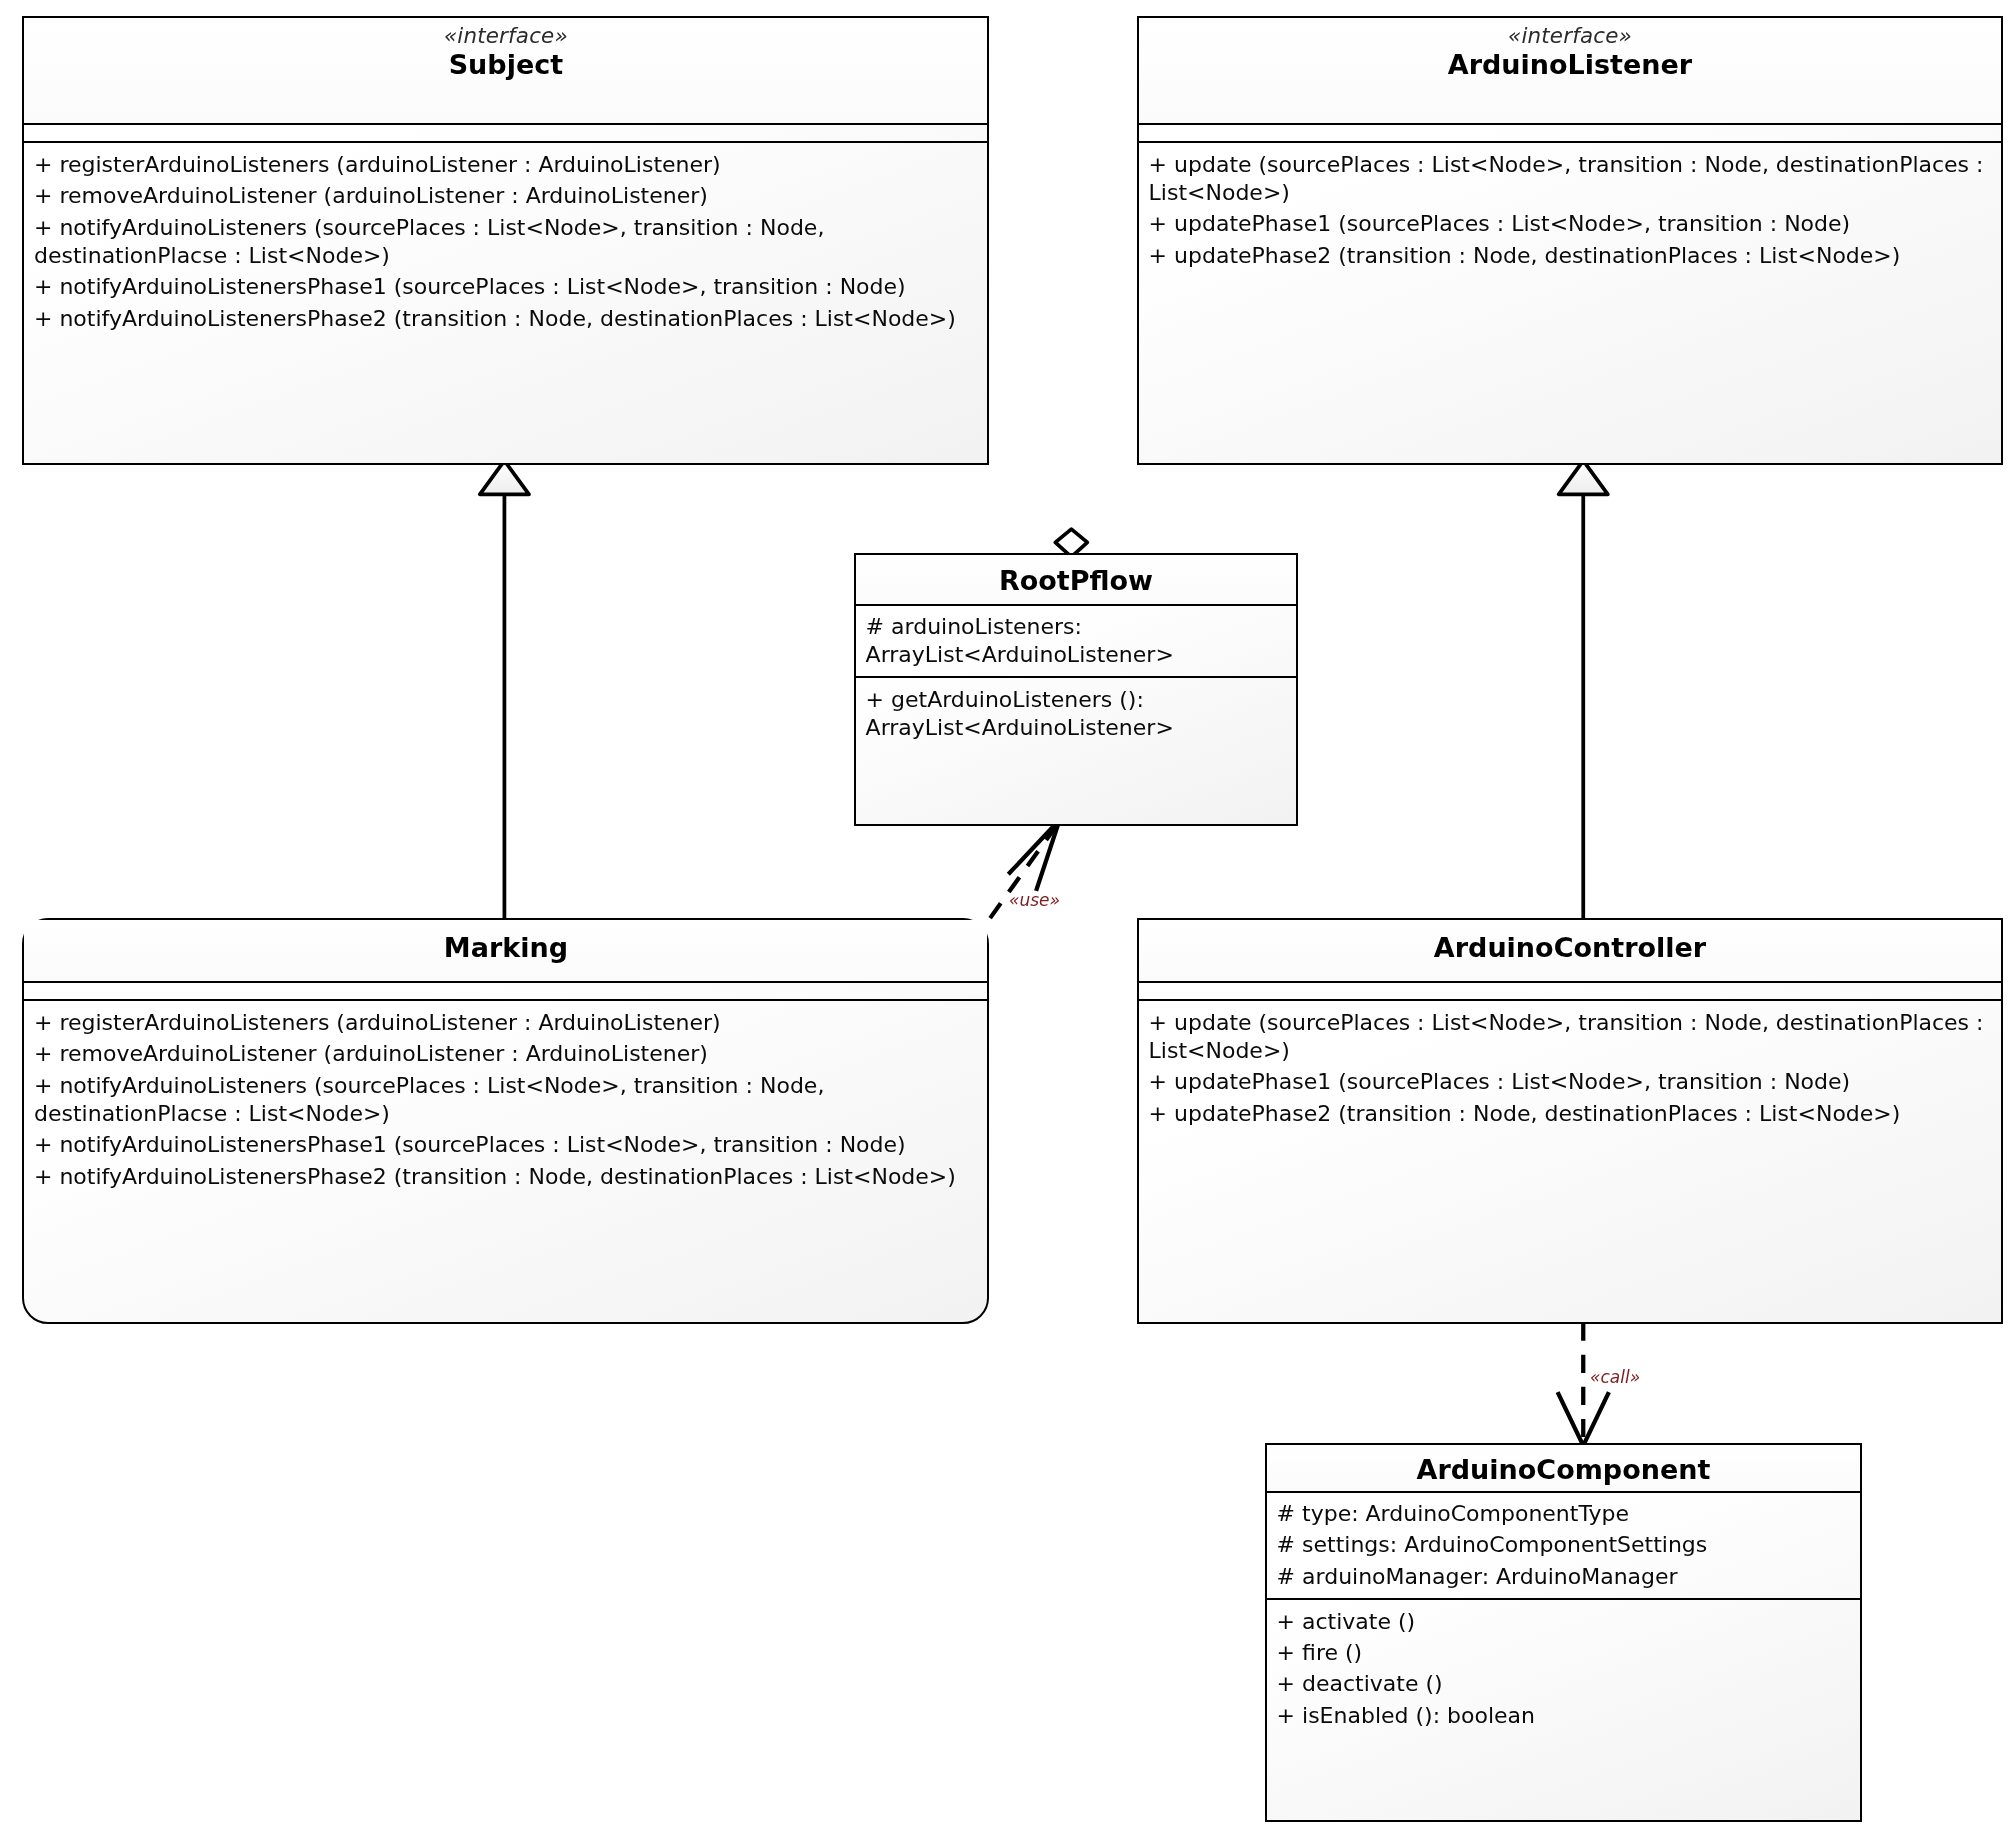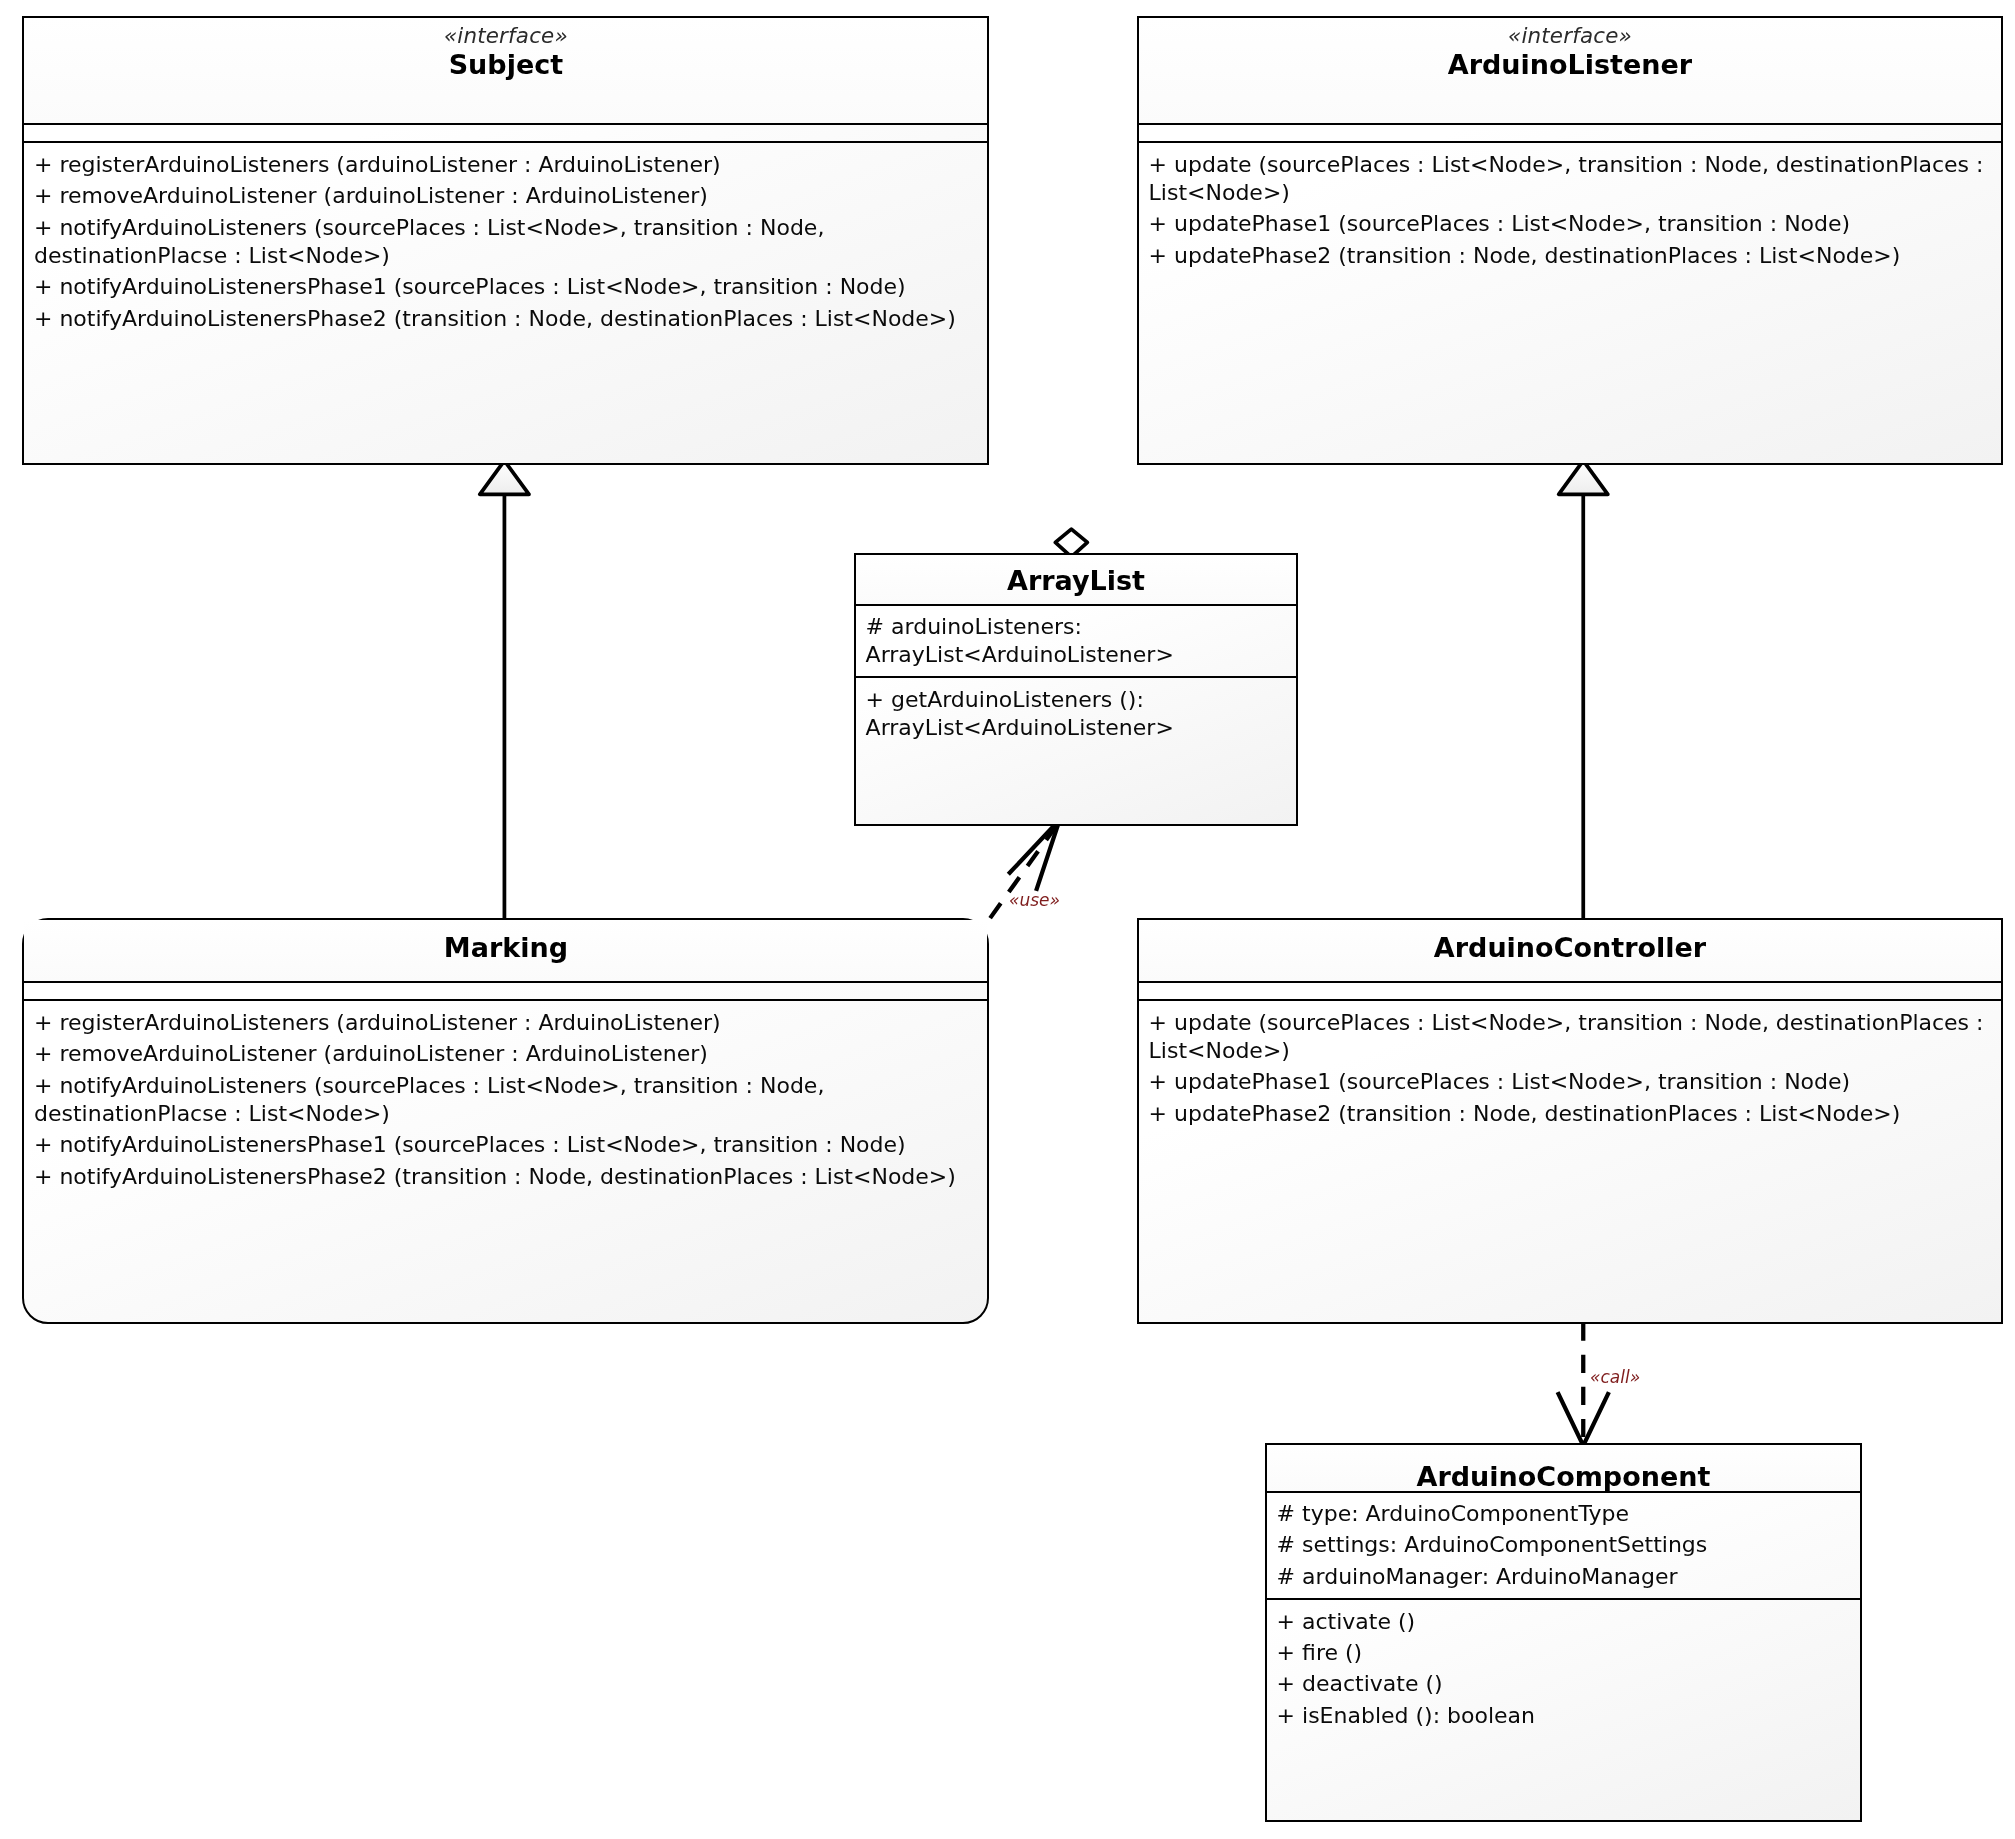--- a/index.html
+++ b/index.html
@@ -151,21 +151,21 @@
     <div class="cls-compartment empty"></div>
     <div class="cls-compartment ops">
       <div class="member">+ update (sourcePlaces : List&lt;Node&gt;, transition : Node, destinationPlaces : List&lt;Node&gt;)</div>
       <div class="member">+ updatePhase1 (sourcePlaces : List&lt;Node&gt;, transition : Node)</div>
       <div class="member">+ updatePhase2 (transition : Node, destinationPlaces : List&lt;Node&gt;)</div>
     </div>
   </div>
 
   <div class="uml-class" style="left:854px; top:553px; width:444px; height:273px;">
     <div class="cls-header" style="height:51px; padding-top:9.6px;">
-      <span class="cls-title">ArrayList</span>
+      <span class="cls-title">RootPflow</span>
     </div>
     <div class="cls-compartment attrs">
       <div class="member"># arduinoListeners: ArrayList&lt;ArduinoListener&gt;</div>
     </div>
     <div class="cls-compartment ops">
       <div class="member">+ getArduinoListeners (): ArrayList&lt;ArduinoListener&gt;</div>
     </div>
   </div>
 
   <div class="uml-class" style="left:22.4px; top:918px; width:967px; height:406px;border-radius:26px;">
@@ -188,21 +188,21 @@
     </div>
     <div class="cls-compartment empty"></div>
     <div class="cls-compartment ops">
       <div class="member">+ update (sourcePlaces : List&lt;Node&gt;, transition : Node, destinationPlaces : List&lt;Node&gt;)</div>
       <div class="member">+ updatePhase1 (sourcePlaces : List&lt;Node&gt;, transition : Node)</div>
       <div class="member">+ updatePhase2 (transition : Node, destinationPlaces : List&lt;Node&gt;)</div>
     </div>
   </div>
 
   <div class="uml-class" style="left:1265px; top:1443px; width:597px; height:379px;">
-    <div class="cls-header" style="height:48px; padding-top:16px;">
+    <div class="cls-header" style="height:48px; padding-top:9px;">
       <span class="cls-title">ArduinoComponent</span>
     </div>
     <div class="cls-compartment attrs">
       <div class="member"># type: ArduinoComponentType</div>
       <div class="member"># settings: ArduinoComponentSettings</div>
       <div class="member"># arduinoManager: ArduinoManager</div>
     </div>
     <div class="cls-compartment ops">
       <div class="member">+ activate ()</div>
       <div class="member">+ fire ()</div>

